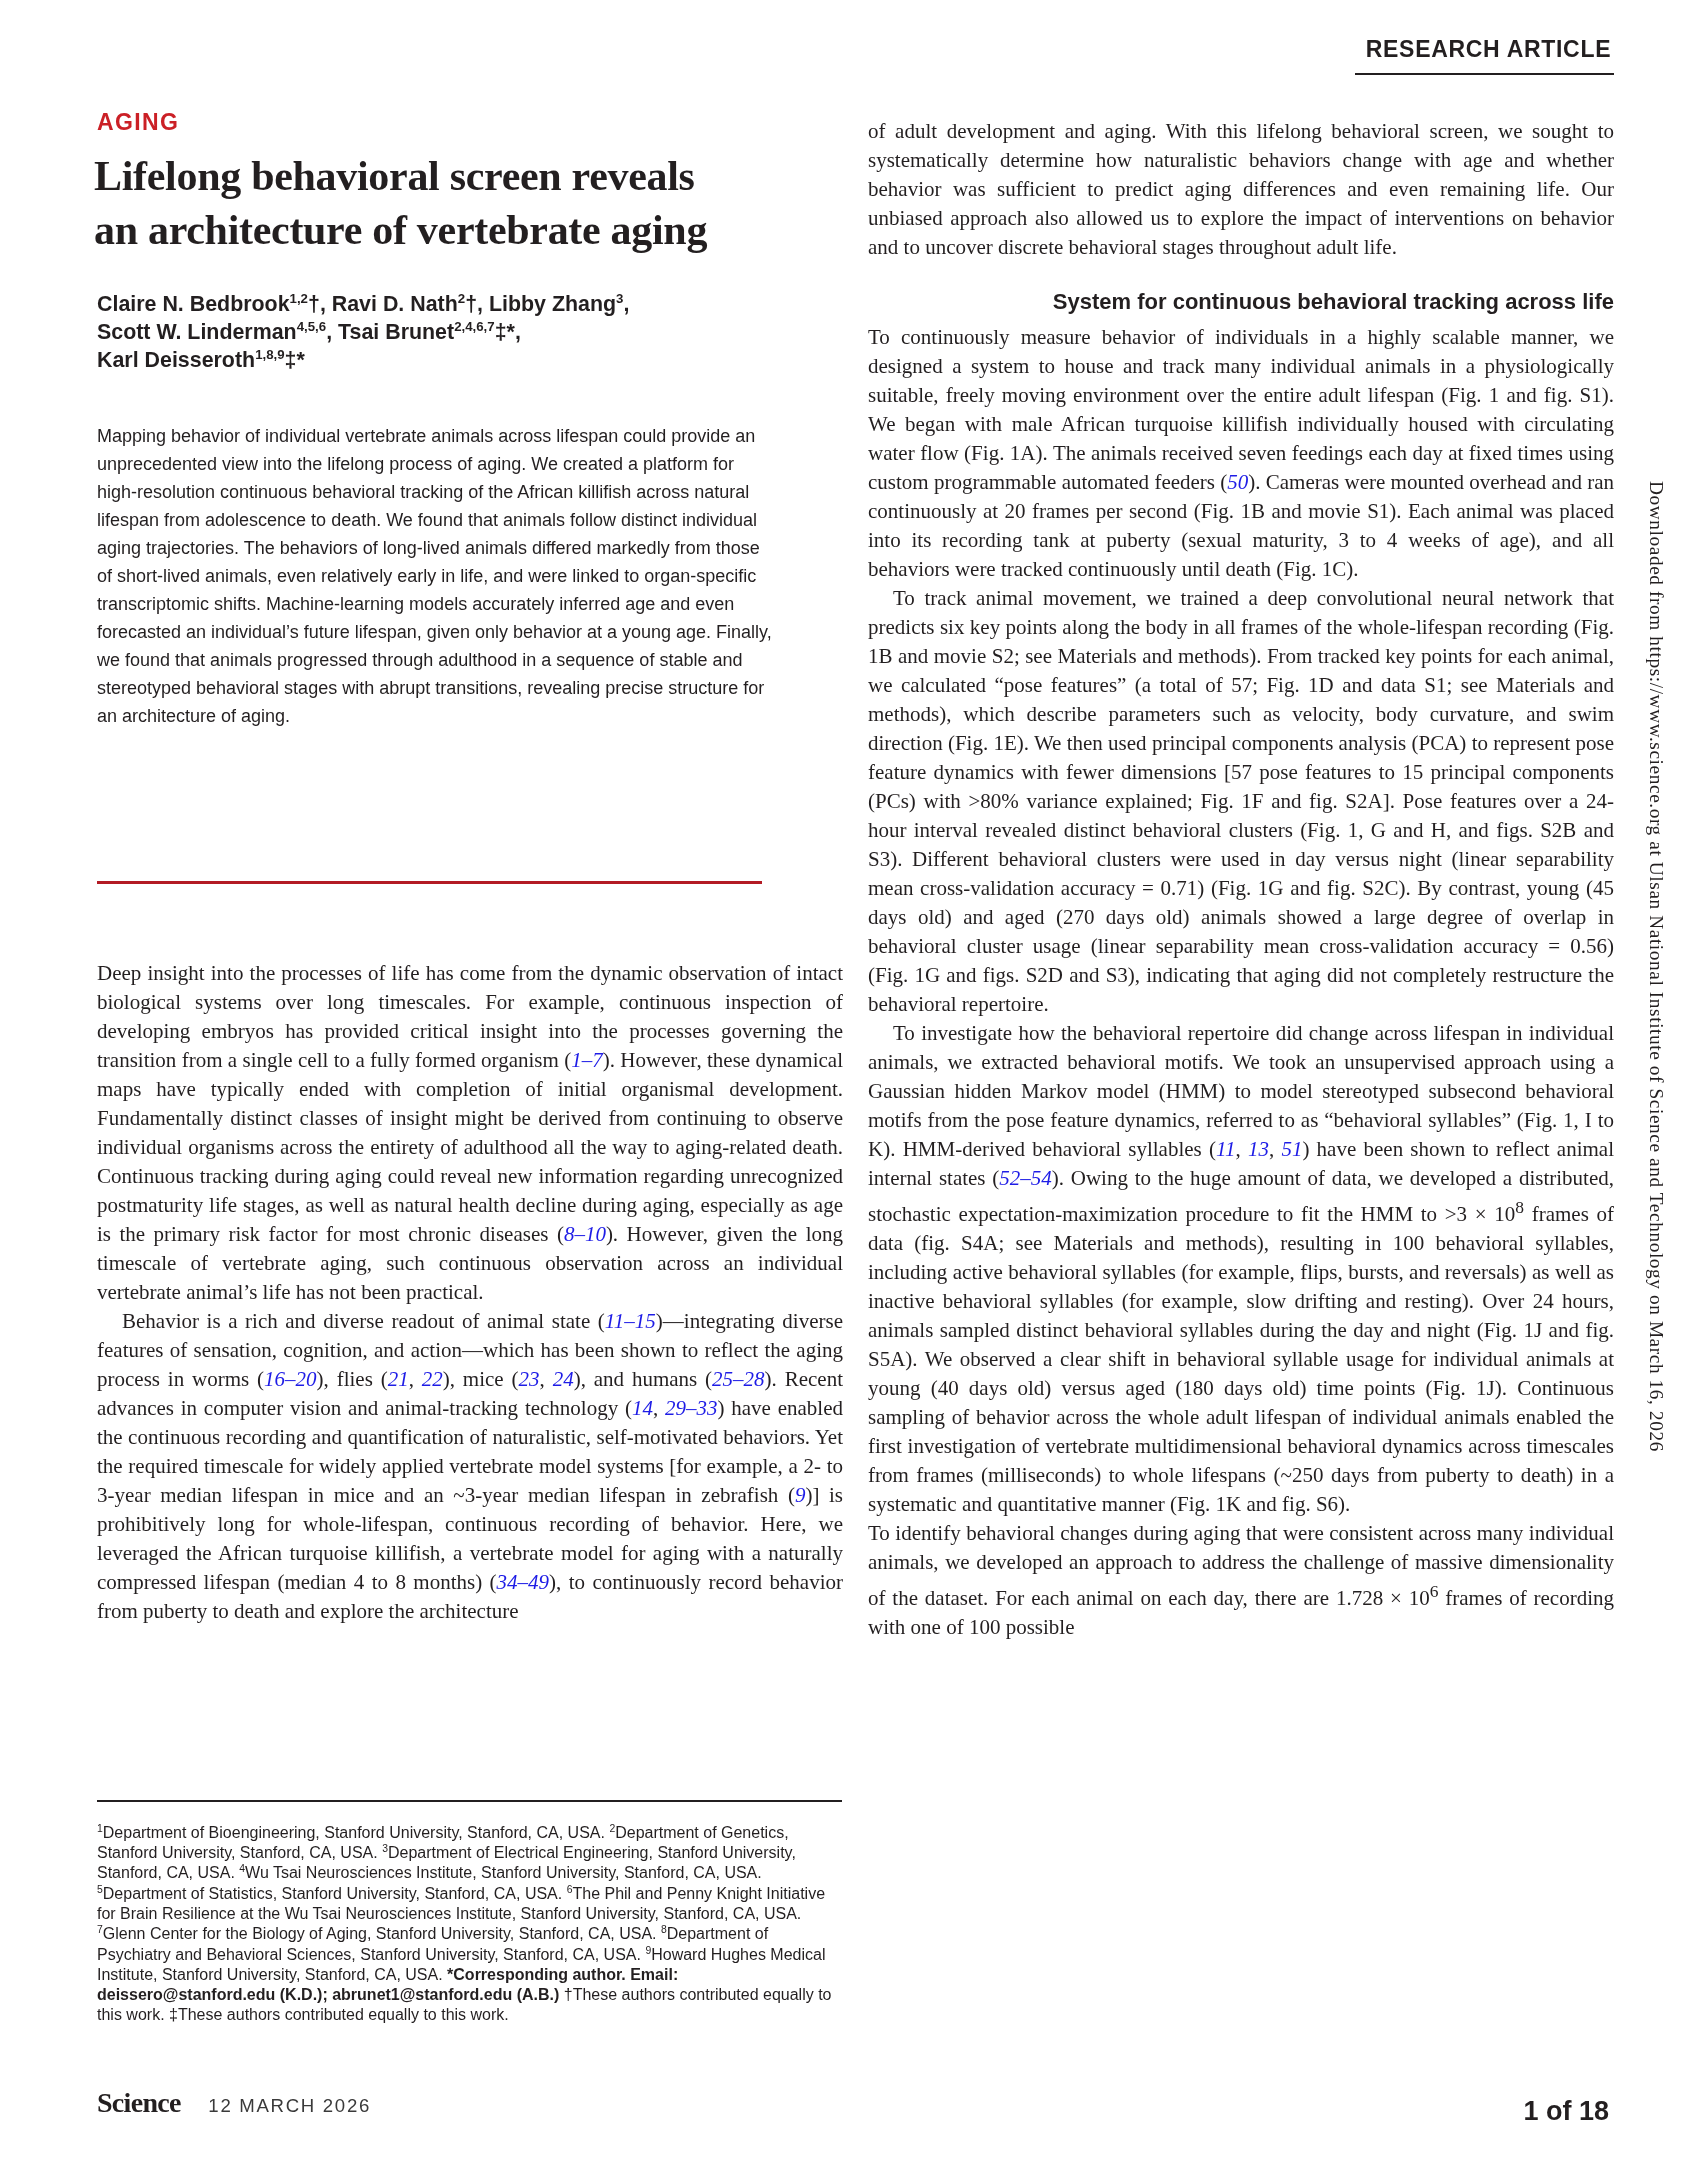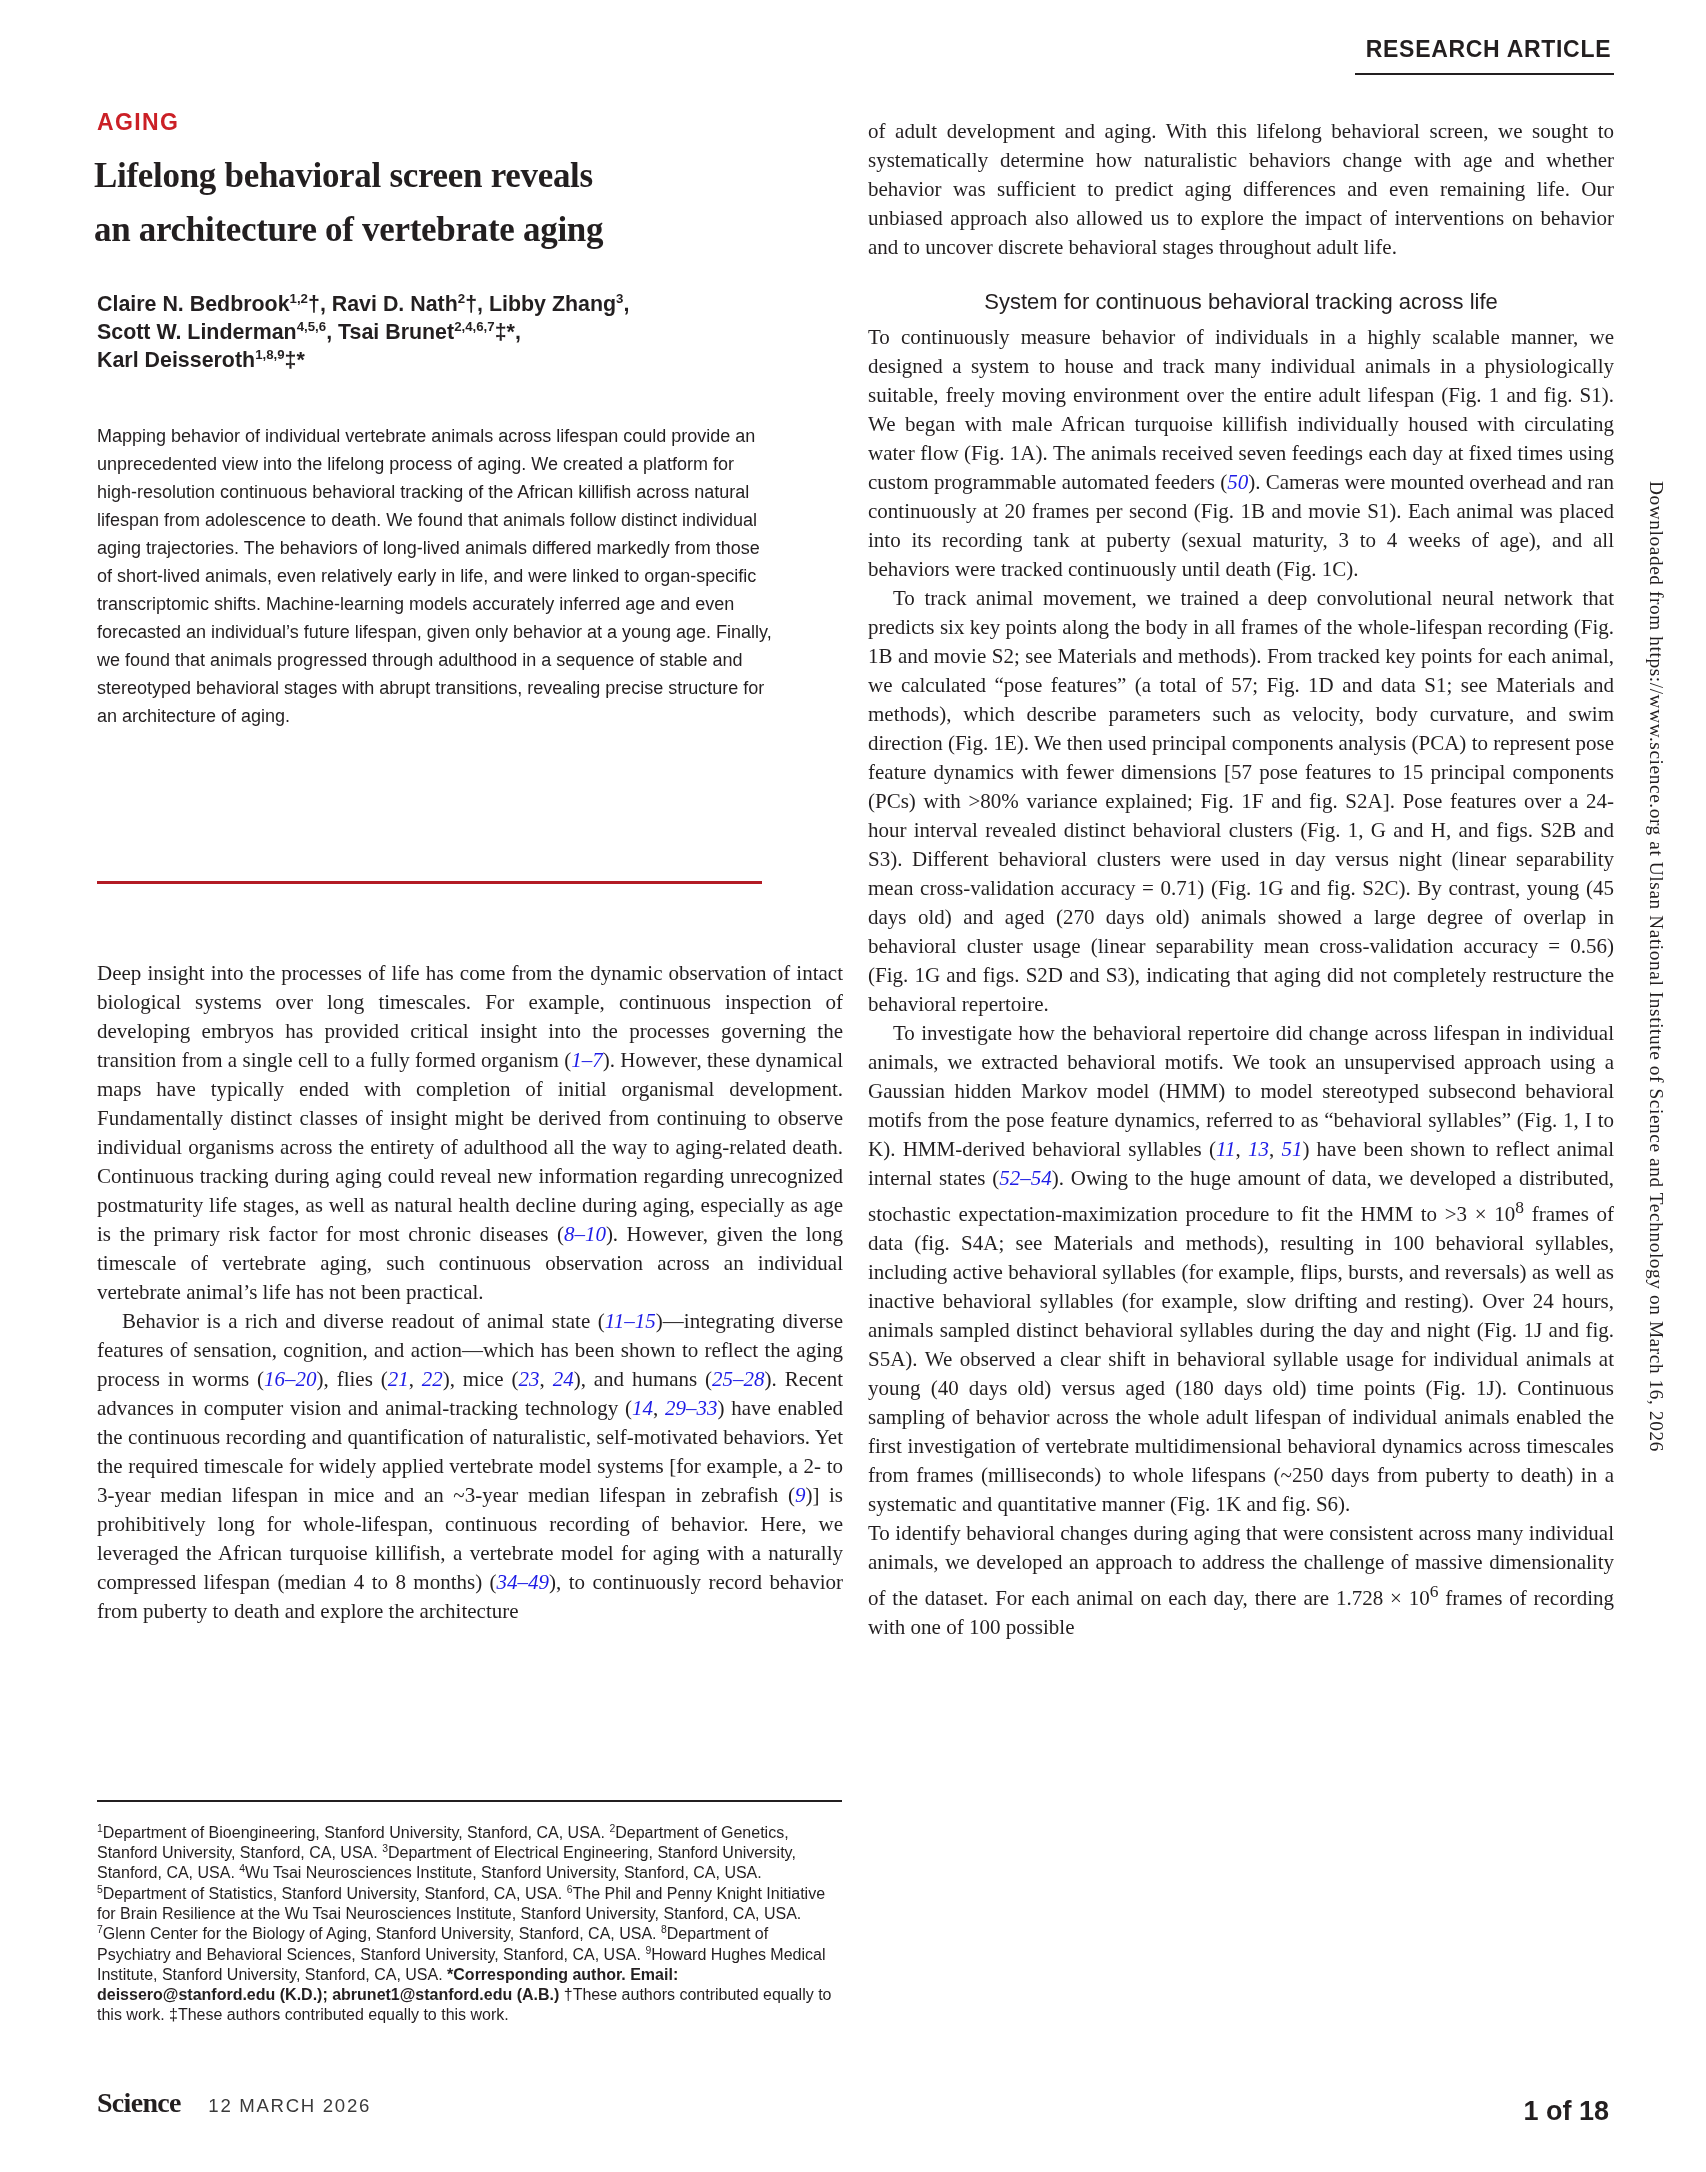--- a/index.html
+++ b/index.html
@@ -26,21 +26,21 @@
 
   .section-label{
     position:absolute;left:97px;top:109px;
     font-size:23px;font-weight:700;letter-spacing:1.4px;
     color:var(--accent-red);
   }
 
   .title{
     position:absolute;left:94px;top:149px;margin:0;
     font-family:"Liberation Serif",serif;
-    font-size:35px;line-height:54px;font-weight:700;letter-spacing:-0.3px;
+    font-size:42px;line-height:54px;font-weight:700;letter-spacing:-0.3px;
     color:var(--ink);
   }
   .title .tl{display:block;}
 
   .authors{
     position:absolute;left:97px;top:290px;
     font-size:21.4px;line-height:28px;font-weight:700;
   }
   .authors sup{font-size:0.62em;line-height:0;}
 
@@ -60,22 +60,22 @@
     font-size:21px;line-height:29px;text-align:justify;
     color:var(--ink);
   }
   .col-left{left:97px;top:959px;}
   .col-right{left:868px;top:117px;}
   .body-p{margin:0;}
   .indent{text-indent:25px;}
 
   .sec-h{
     font-family:"Liberation Sans",sans-serif;
-    font-size:22px;line-height:28px;font-weight:400;
-    text-align:center;margin:26px 0 6.9px 0;color:var(--ink);
+    font-size:22px;line-height:28px;font-weight:700;
+    text-align:right;margin:26px 0 6.9px 0;color:var(--ink);
   }
   .sec-h .hl{display:block;}
 
   .fn-block{position:absolute;left:97px;top:1800px;width:745px;}
   .fn-rule{width:745px;height:2.1px;background:var(--ink);}
   .fn-text{
     margin:20.7px 0 0 0;font-size:16px;line-height:20.3px;text-align:left;
     font-family:"Liberation Sans",sans-serif;
   }
   .fn-text sup{font-size:0.65em;line-height:0;}

